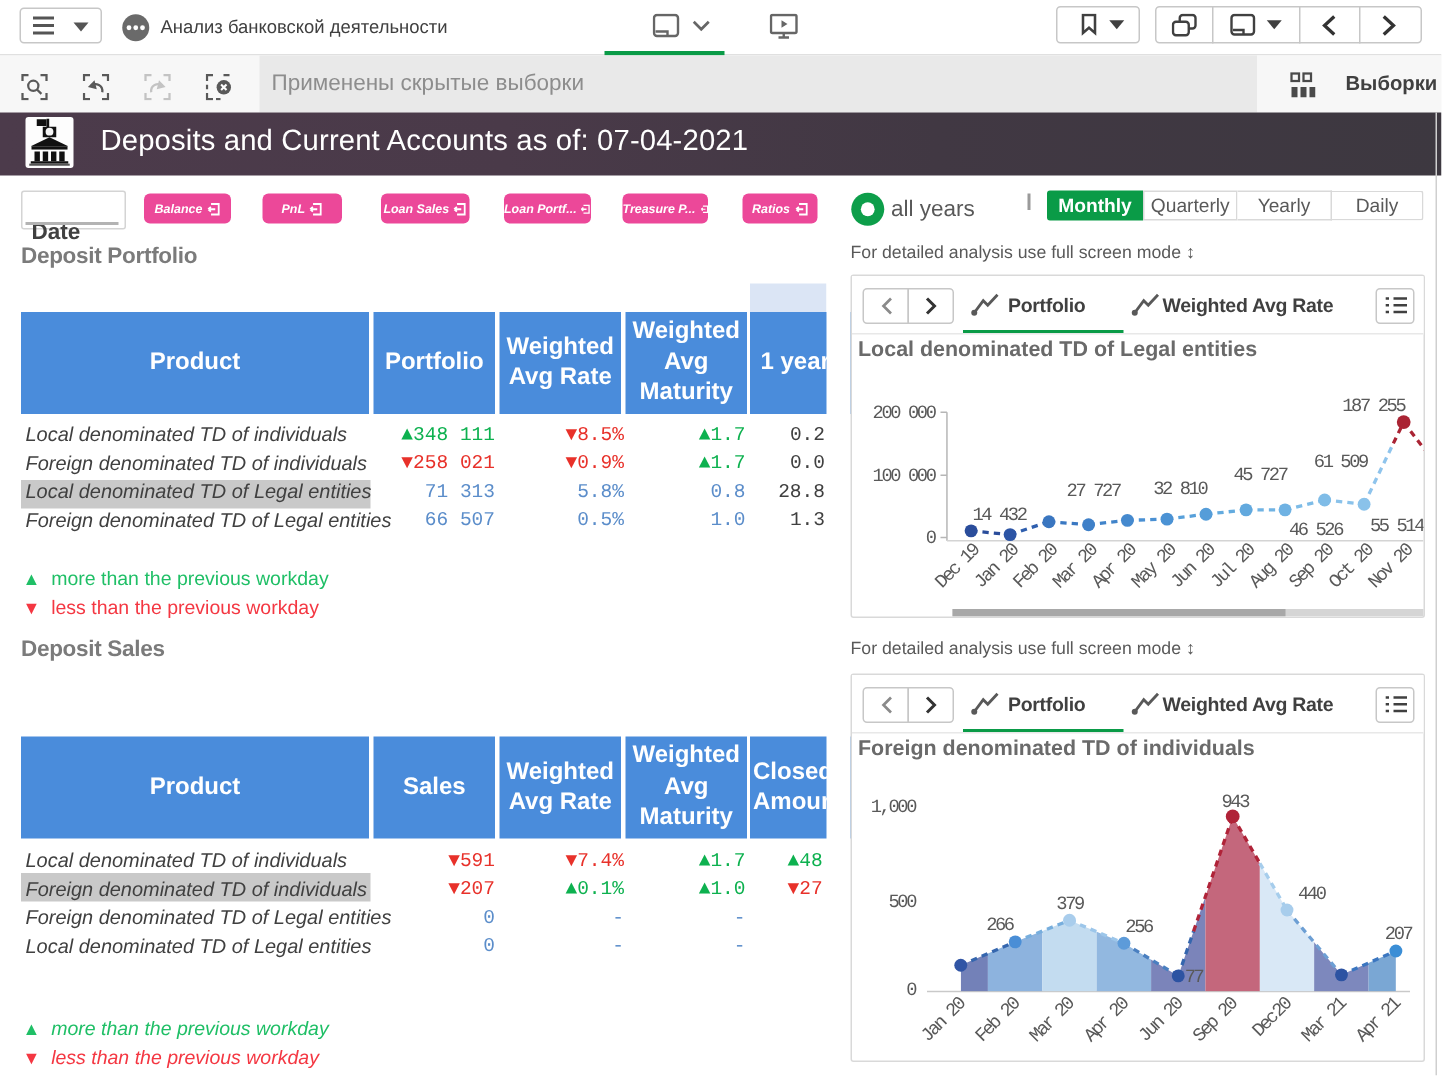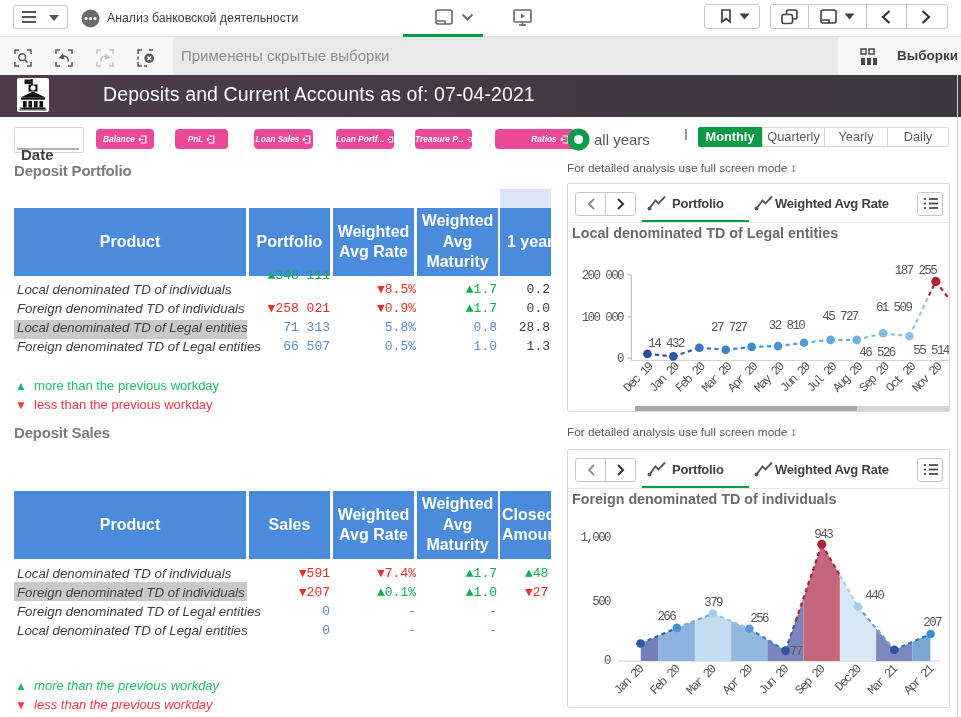--- a/index.html
+++ b/index.html
@@ -9,21 +9,21 @@
   #topbar{left:0;top:0;width:961px;height:37px;background:#fff;border-bottom:1px solid #e0e0e0;box-sizing:border-box;}
   .btn-border{border:1px solid #c7c7c7;border-radius:3px;background:#fff;box-sizing:border-box;}
   
   #seltool{left:0;top:37px;width:961px;height:38px;background:#f7f7f7;}
   #selbar{left:173px;top:37px;width:665px;height:38px;background:#e9e9e9;}
   #selbar-text{left:8px;top:10px;font-size:15px;color:#8d8d8d;}
   #selright{left:838px;top:37px;width:123px;height:38px;background:#f7f7f7;}
   .brk{position:absolute;top:49px;}
   
   #phead{left:0;top:75px;width:961px;height:42px;background:linear-gradient(to right,#4c3b4b,#4a3a49 35%,#413843 65%,#3d3840);}
-  #phead-title{left:67px;top:7.5px;font-size:19.5px;color:#fff;font-weight:500;letter-spacing:.1px;margin-left:36px;}
+  #phead-title{left:67px;top:7.5px;font-size:19.5px;color:#fff;font-weight:500;letter-spacing:.1px;}
   #bankicon{left:17px;top:3px;width:32px;height:34px;background:#fdfdfd;border-radius:2px;}
   
   .navbtn{position:absolute;background:#ec4899;border-radius:4px;color:#fff;font-style:italic;font-weight:bold;font-size:8.3px;height:20px;top:129px;display:flex;align-items:center;justify-content:center;gap:1px;white-space:nowrap;}
   .seg{position:absolute;top:127px;height:20px;box-sizing:border-box;border:1px solid #d9d9d9;background:#fff;color:#595959;font-size:12.8px;text-align:center;line-height:18px;}
   
   .ttl{position:absolute;font-size:15px;font-weight:bold;color:#7b7b7b;letter-spacing:-0.2px;}
   .hcell{position:absolute;background:#4a8cdb;color:#fff;font-weight:bold;font-size:16px;display:flex;align-items:center;justify-content:center;text-align:center;line-height:20.5px;}
   .prow{position:absolute;left:17px;font-style:italic;font-size:13.3px;color:#404040;white-space:nowrap;}
   .num{position:absolute;font-family:"Liberation Mono",monospace;font-size:13px;color:#404040;white-space:nowrap;}
   .rnum{transform:translateX(-100%);}
@@ -199,21 +199,21 @@
       <path d="M5.5 4.5 L0.8 4.5 M0.8 4.5 L2.6 2.9 M0.8 4.5 L2.6 6.1" fill="none" stroke="#fff" stroke-width="1.2"></path>
     </svg></div>
 <div class="navbtn" style="left:336px;width:58px;">Loan Portf...<svg width="9" height="9" viewBox="0 0 9 9" style="margin-left:2px;">
       <path d="M2.7 1 L7.8 1 L7.8 8 L2.7 8" fill="none" stroke="#fff" stroke-width="1.2"></path>
       <path d="M5.5 4.5 L0.8 4.5 M0.8 4.5 L2.6 2.9 M0.8 4.5 L2.6 6.1" fill="none" stroke="#fff" stroke-width="1.2"></path>
     </svg></div>
 <div class="navbtn" style="left:415px;width:57px;">Treasure P...<svg width="9" height="9" viewBox="0 0 9 9" style="margin-left:2px;">
       <path d="M2.7 1 L7.8 1 L7.8 8 L2.7 8" fill="none" stroke="#fff" stroke-width="1.2"></path>
       <path d="M5.5 4.5 L0.8 4.5 M0.8 4.5 L2.6 2.9 M0.8 4.5 L2.6 6.1" fill="none" stroke="#fff" stroke-width="1.2"></path>
     </svg></div>
-<div class="navbtn" style="left:495px;width:50px;padding-left:30px;">Ratios<svg width="9" height="9" viewBox="0 0 9 9" style="margin-left:2px;">
+<div class="navbtn" style="left:495px;width:50px;">Ratios<svg width="9" height="9" viewBox="0 0 9 9" style="margin-left:2px;">
       <path d="M2.7 1 L7.8 1 L7.8 8 L2.7 8" fill="none" stroke="#fff" stroke-width="1.2"></path>
       <path d="M5.5 4.5 L0.8 4.5 M0.8 4.5 L2.6 2.9 M0.8 4.5 L2.6 6.1" fill="none" stroke="#fff" stroke-width="1.2"></path>
     </svg></div>
 <svg class="abs" style="left:567px;top:128px;" width="23" height="23" viewBox="0 0 23 23">
   <circle cx="11.5" cy="11.5" r="11" fill="#0d9e4a"></circle>
     <circle cx="11.5" cy="11.5" r="4.6" fill="#fff"></circle>
 </svg>
 <div class="abs" style="left:594px;top:131px;font-size:15px;color:#595959;">all years</div>
 <div class="abs" style="left:685px;top:129px;width:2px;height:11px;background:#9a9a9a;"></div>
 <div class="seg" style="left:698px;width:64px;background:#0a9b47;border-color:#0a9b47;color:#fff;font-weight:bold;border-radius:2px 0 0 2px;">Monthly</div>
@@ -228,21 +228,21 @@
 <div class="hcell" style="left:249px;top:208px;width:81px;height:68px;">Portfolio</div>
 <div class="hcell" style="left:333px;top:208px;width:81px;height:68px;">Weighted<br>Avg Rate</div>
 <div class="hcell" style="left:417px;top:208px;width:81px;height:68px;">Weighted<br>Avg<br>Maturity</div>
 <div class="hcell" style="left:500px;top:208px;width:82px;height:68px;justify-content:flex-start;padding-left:7px;box-sizing:border-box;white-space:nowrap;">1 year</div>
 
 <div class="abs" style="left:14px;top:320px;width:233px;height:19px;background:#c9c9c9;"></div>
 <div class="prow" style="top:282px;">Local denominated TD of individuals</div>
 <div class="prow" style="top:301px;">Foreign denominated TD of individuals</div>
 <div class="prow" style="top:320px;">Local denominated TD of Legal entities</div>
 <div class="prow" style="top:339px;">Foreign denominated TD of Legal entities</div>
-<div class="num rnum grn" style="left:330px;top:268px;"><span class="tri">▲</span>348&nbsp;111</div>
+<div class="num rnum grn" style="left:330px;top:282px;"><span class="tri">▲</span>348&nbsp;111</div>
 <div class="num rnum red" style="left:416px;top:282px;"><span class="tri">▼</span>8.5%</div>
 <div class="num rnum grn" style="left:497px;top:282px;"><span class="tri">▲</span>1.7</div>
 <div class="num rnum" style="left:550px;top:282px;">0.2</div>
 <div class="num rnum red" style="left:330px;top:301px;"><span class="tri">▼</span>258&nbsp;021</div>
 <div class="num rnum red" style="left:416px;top:301px;"><span class="tri">▼</span>0.9%</div>
 <div class="num rnum grn" style="left:497px;top:301px;"><span class="tri">▲</span>1.7</div>
 <div class="num rnum" style="left:550px;top:301px;">0.0</div>
 <div class="num rnum blu" style="left:330px;top:320px;">71&nbsp;313</div>
 <div class="num rnum blu" style="left:416px;top:320px;">5.8%</div>
 <div class="num rnum blu" style="left:497px;top:320px;">0.8</div>

